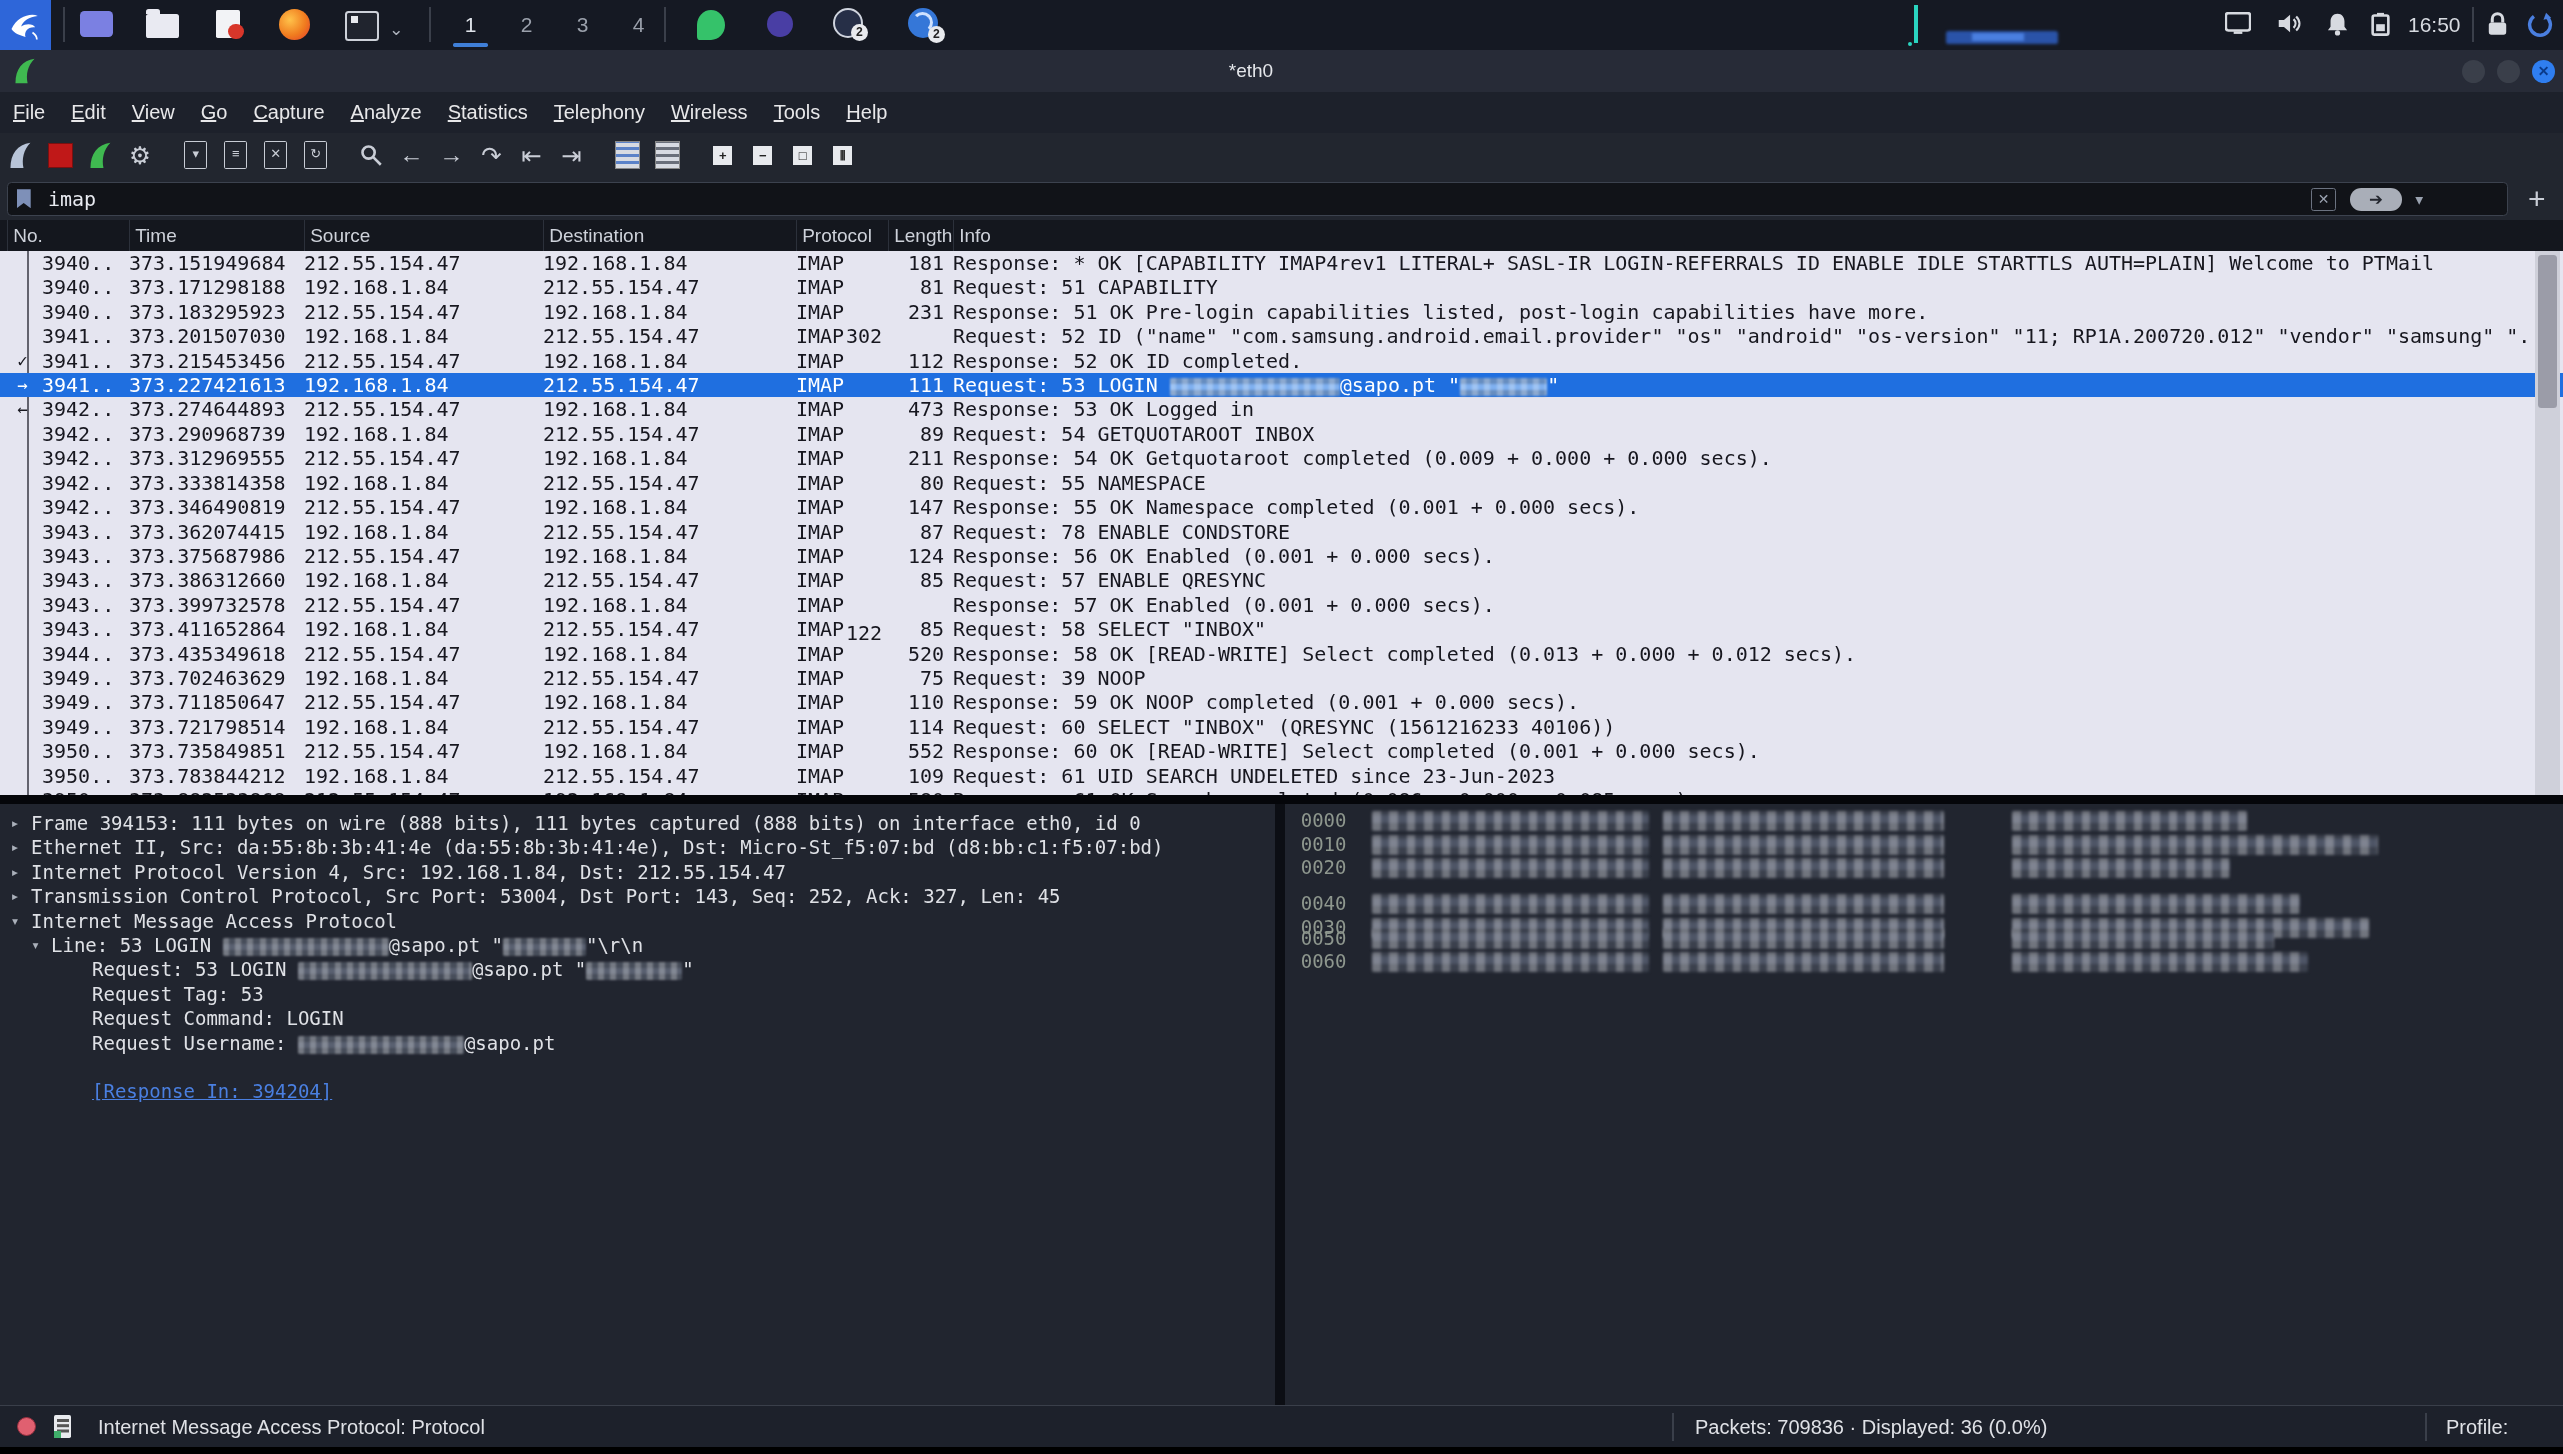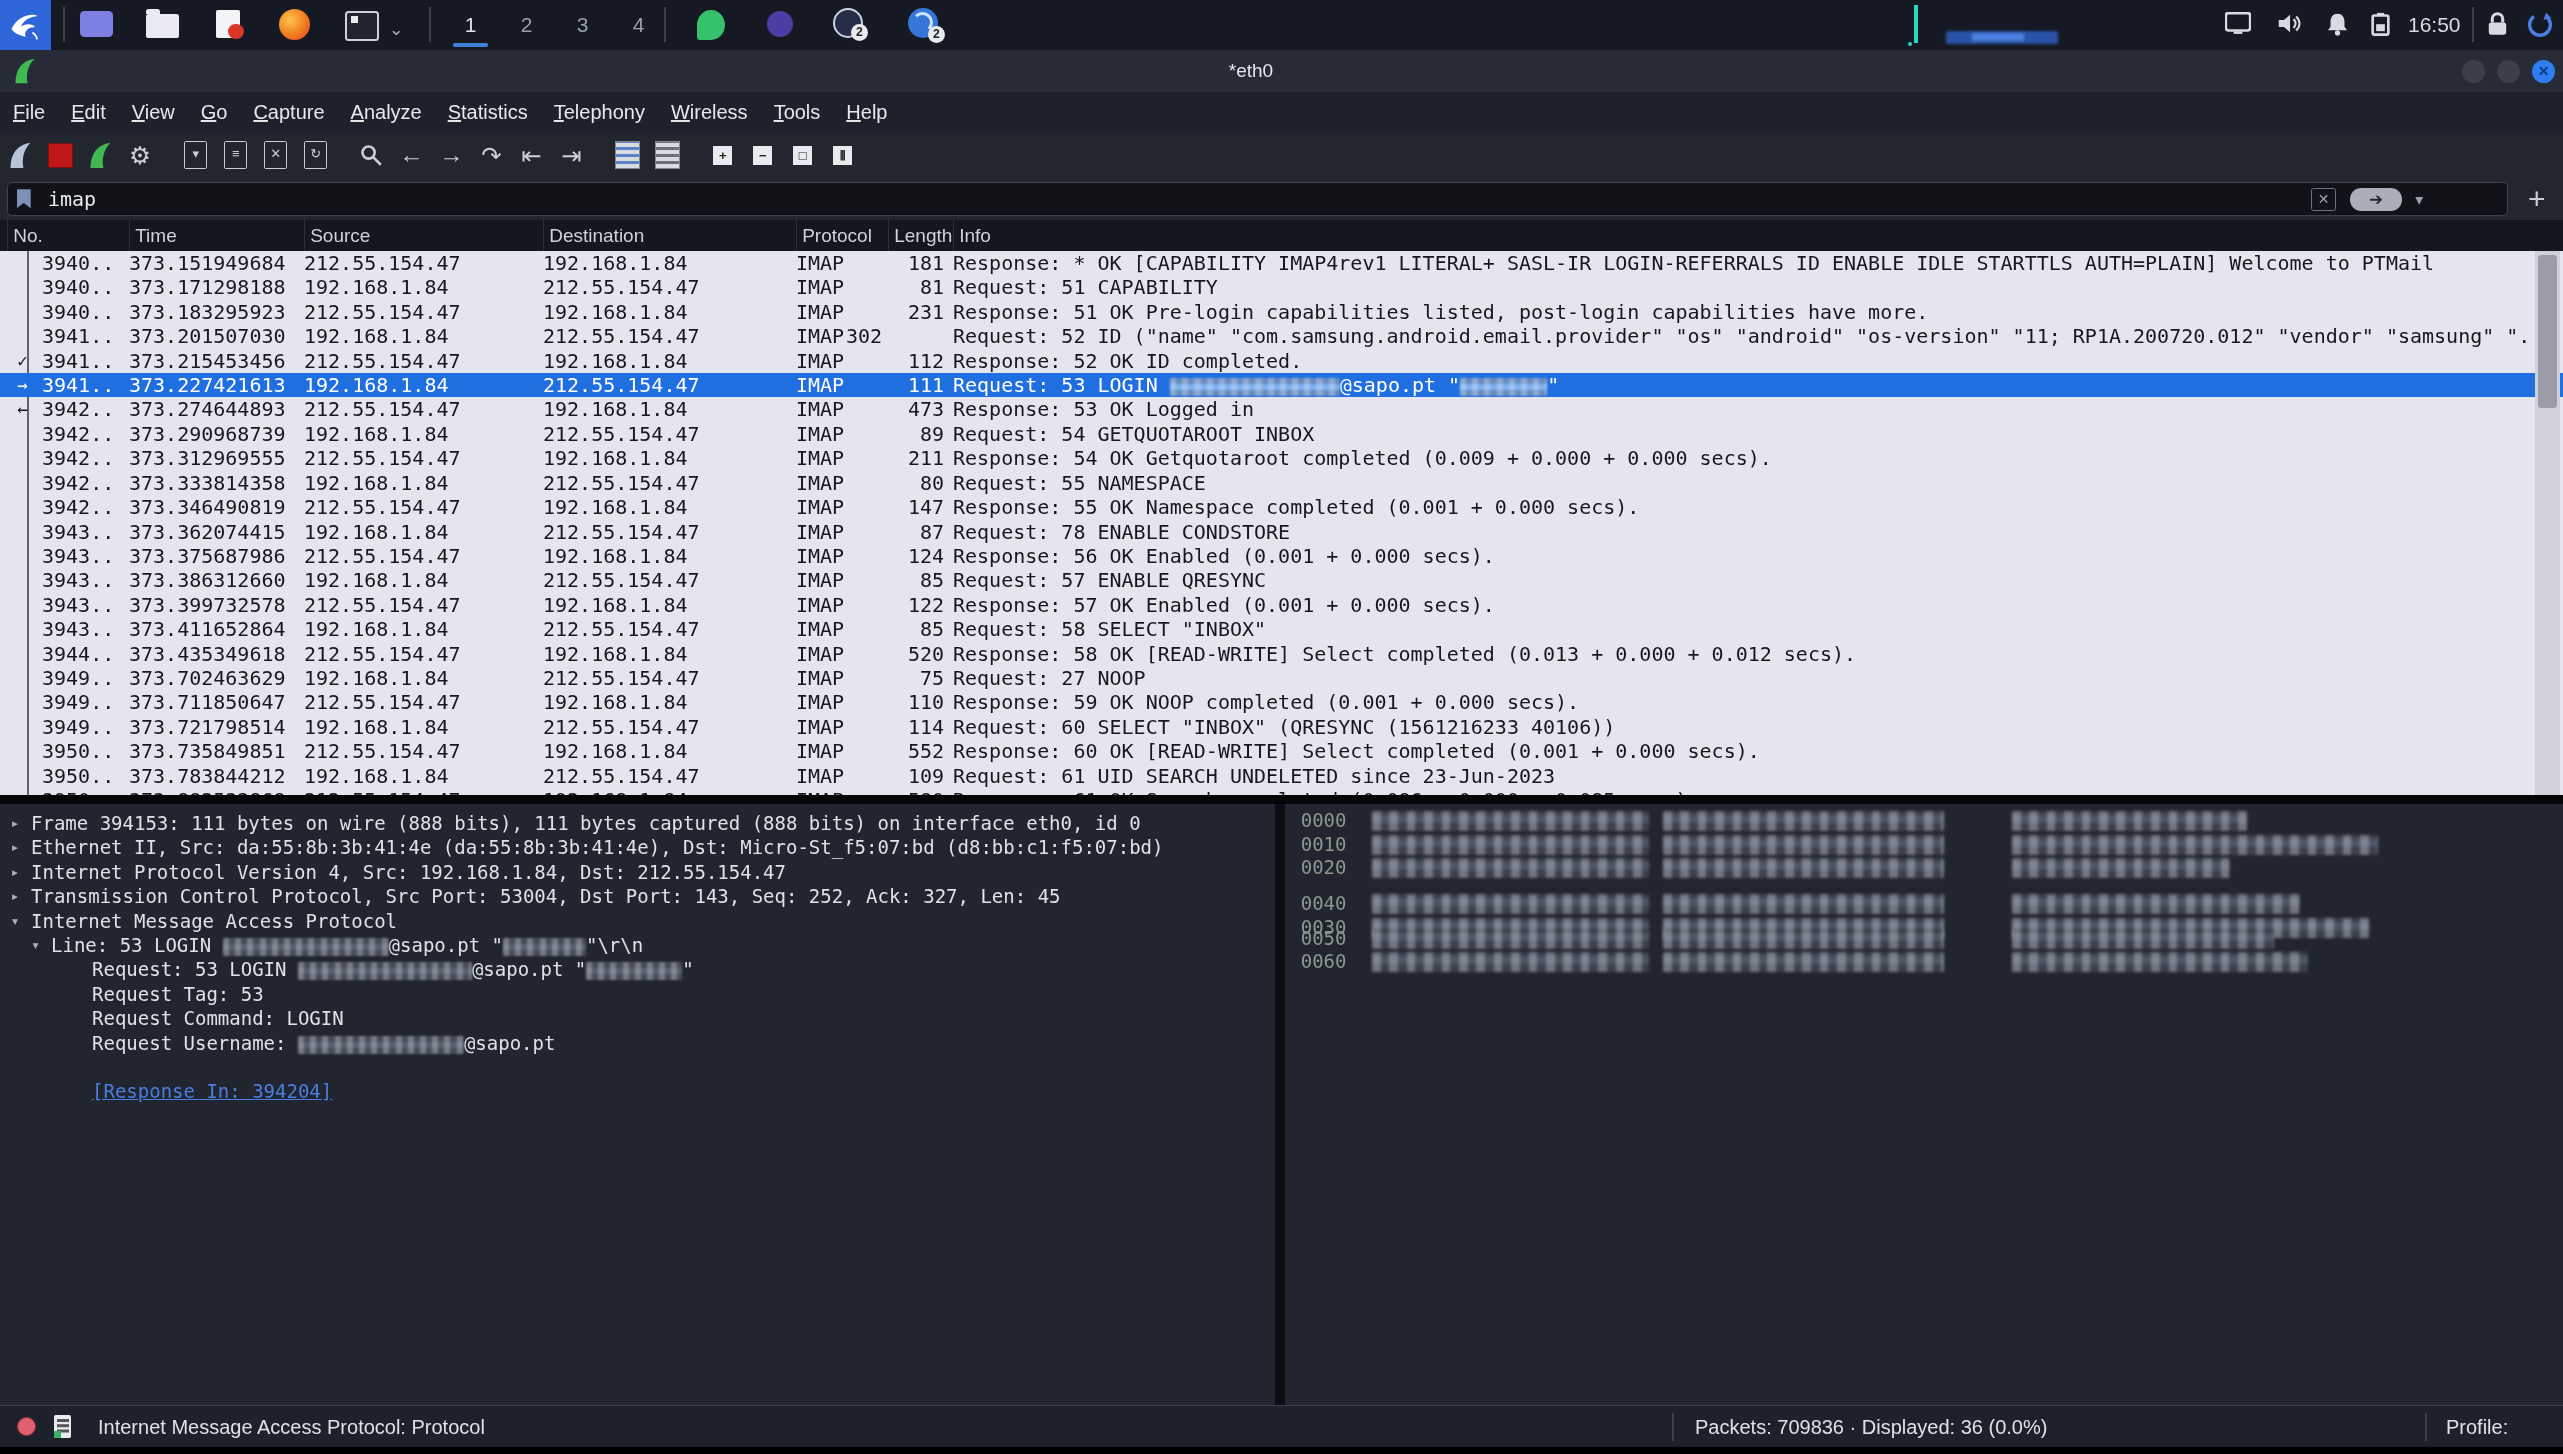--- a/index.html
+++ b/index.html
@@ -401,21 +401,21 @@
         <span class="pcell" style="left: 796px;">IMAP</span>
         <span class="pcell" style="left: 846px; width: 98px; text-align: right;">85</span>
         <span class="pcell" style="left: 953px;">Request: 57 ENABLE QRESYNC</span>
       </div>
       <div class="prow" style="top: 342px;">
         <span class="pcell" style="left: 42px;">3943..</span>
         <span class="pcell" style="left: 129px;">373.399732578</span>
         <span class="pcell" style="left: 304px;">212.55.154.47</span>
         <span class="pcell" style="left: 543px;">192.168.1.84</span>
         <span class="pcell" style="left: 796px;">IMAP</span>
-        <span class="pcell" style="left: 846px; width: 98px; text-align: right;">122</span>
+        <span class="pcell" style="left: 846px; width: 98px;  margin-top: 28px;">122</span>
         <span class="pcell" style="left: 953px;">Response: 57 OK Enabled (0.001 + 0.000 secs).</span>
       </div>
       <div class="prow" style="top: 366px;">
         <span class="pcell" style="left: 42px;">3943..</span>
         <span class="pcell" style="left: 129px;">373.411652864</span>
         <span class="pcell" style="left: 304px;">192.168.1.84</span>
         <span class="pcell" style="left: 543px;">212.55.154.47</span>
         <span class="pcell" style="left: 796px;">IMAP</span>
         <span class="pcell" style="left: 846px; width: 98px; text-align: right;">85</span>
         <span class="pcell" style="left: 953px;">Request: 58 SELECT "INBOX"</span>
@@ -429,21 +429,21 @@
         <span class="pcell" style="left: 846px; width: 98px; text-align: right;">520</span>
         <span class="pcell" style="left: 953px;">Response: 58 OK [READ-WRITE] Select completed (0.013 + 0.000 + 0.012 secs).</span>
       </div>
       <div class="prow" style="top: 415px;">
         <span class="pcell" style="left: 42px;">3949..</span>
         <span class="pcell" style="left: 129px;">373.702463629</span>
         <span class="pcell" style="left: 304px;">192.168.1.84</span>
         <span class="pcell" style="left: 543px;">212.55.154.47</span>
         <span class="pcell" style="left: 796px;">IMAP</span>
         <span class="pcell" style="left: 846px; width: 98px; text-align: right;">75</span>
-        <span class="pcell" style="left: 953px;">Request: 27 NOOP</span>
+        <span class="pcell" style="left: 953px;">Request: 39 NOOP</span>
       </div>
       <div class="prow" style="top: 439px;">
         <span class="pcell" style="left: 42px;">3949..</span>
         <span class="pcell" style="left: 129px;">373.711850647</span>
         <span class="pcell" style="left: 304px;">212.55.154.47</span>
         <span class="pcell" style="left: 543px;">192.168.1.84</span>
         <span class="pcell" style="left: 796px;">IMAP</span>
         <span class="pcell" style="left: 846px; width: 98px; text-align: right;">110</span>
         <span class="pcell" style="left: 953px;">Response: 59 OK NOOP completed (0.001 + 0.000 secs).</span>
       </div>

